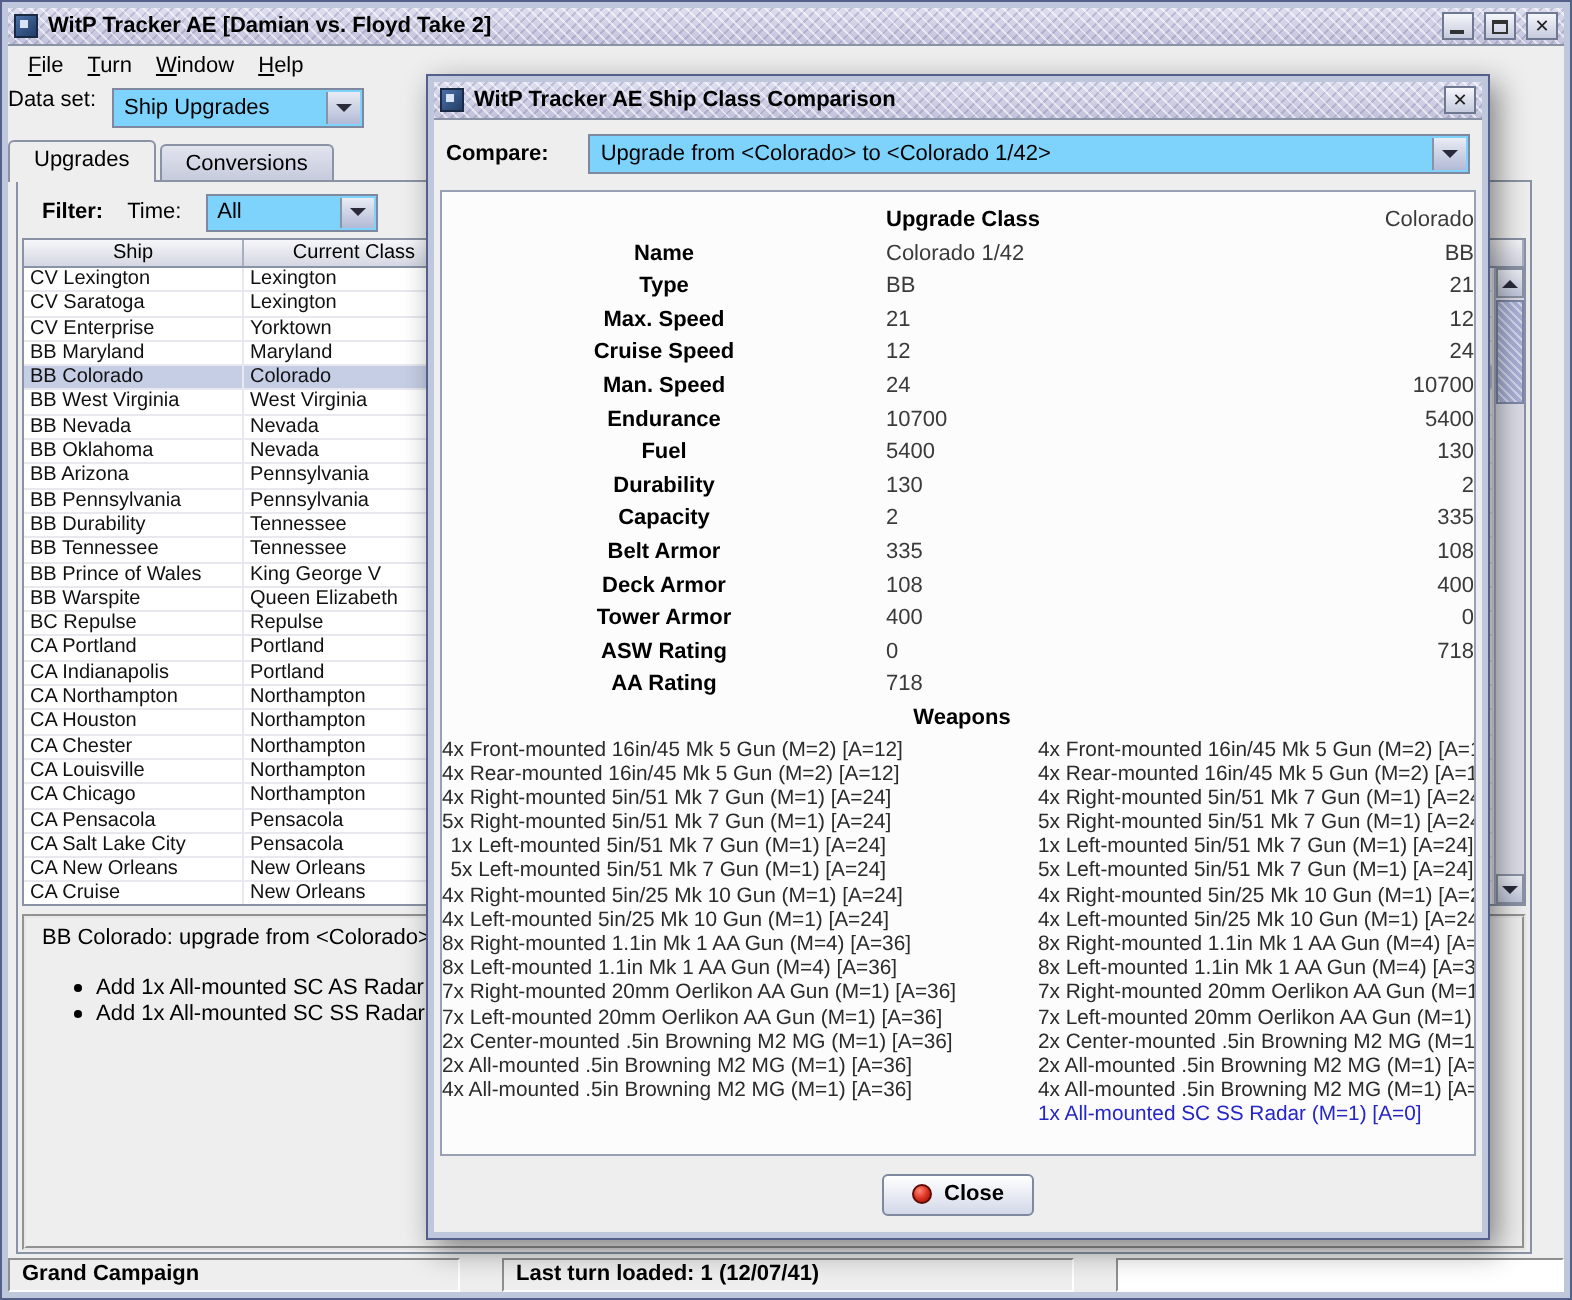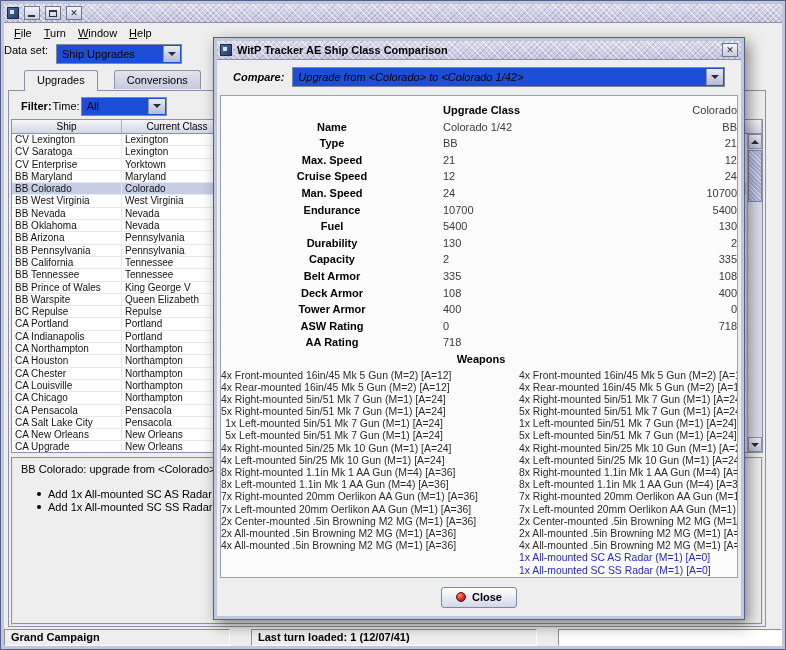--- a/index.html
+++ b/index.html
@@ -24,37 +24,37 @@
   .app-icon::after { content:""; position:absolute; left:2px; top:2px; width:4px; height:4px; background:#D8E4F4; }
   .win-btn { width:16px; height:14px; background:linear-gradient(#F4F6FA,#C6CBDE); border:1px solid #6E7890;
     display:flex; align-items:center; justify-content:center; font-size:9px; line-height:9px; color:#222; position:relative; flex:none; }
   .icon-min { position:absolute; bottom:2px; left:3px; width:7px; height:2px; background:#333; }
   .icon-max { width:8px; height:7px; border:1px solid #333; border-top-width:2px; }
 
   .menubar { position:absolute; top:19px; left:0; right:0; height:19px; display:flex; align-items:center; padding-left:4px; background:#EEEEEE; }
   .menu-item { display:inline-block; padding:2px 6px; }
   .menu-item::first-letter { text-decoration:underline; }
 
-  .combo { height:20px; background:#1d4ed8; border:1px solid #7E889E; position:relative; display:flex; align-items:center;
+  .combo { height:20px; background:#7dd3fc; border:1px solid #7E889E; position:relative; display:flex; align-items:center;
     padding:0 20px 0 5px; white-space:nowrap; overflow:hidden; }
   .combo-arrow { position:absolute; top:1px; right:1px; bottom:1px; width:17px;
     background:linear-gradient(#E9ECF4,#B2BAD6); border-left:1px solid #8A93A5; display:flex; align-items:center; justify-content:center; }
   .tri-down { width:0; height:0; border-left:4px solid transparent; border-right:4px solid transparent; border-top:4px solid #2A2A3A; }
   .tri-up   { width:0; height:0; border-left:4px solid transparent; border-right:4px solid transparent; border-bottom:4px solid #2A2A3A; }
 
   .dataset-row { position:absolute; top:40px; left:0; height:20px; display:flex; align-items:flex-start; gap:8px; }
   #dataset-combo { width:126px; }
 
-  .tabs { position:absolute; top:66px; left:20px; height:21px; display:flex; gap:16px; }
+  .tabs { position:absolute; top:66px; left:0; height:21px; display:flex; gap:2px; align-items:flex-end; }
   .tab { height:19px; padding:3px 12px 0; background:linear-gradient(#E2E4EE,#C4C9DC); border:1px solid #8A93A5; border-bottom:none; border-radius:3px 3px 0 0; }
   .tab.selected { background:#EEEEEE; height:21px; position:relative; z-index:3; }
 
   .tab-panel { position:absolute; left:4px; top:86px; width:758px; height:537px; border:1px solid #8A93A5; background:#EEEEEE; }
 
-  .filter-row { position:absolute; top:5px; left:12px; height:20px; display:flex; align-items:center; gap:1px; }
+  .filter-row { position:absolute; top:5px; left:12px; height:20px; display:flex; align-items:center; gap:12px; }
   #time-combo { width:86px; height:19px; }
   .lbl-bold { font-weight:bold; }
 
   .table-wrap { position:absolute; left:2px; top:28px; width:752px; height:334px; border:1px solid #8A93A5; background:#fff; }
   .thead { display:grid; grid-template-columns:110px 111px auto; height:14px;
     background:linear-gradient(#F6F6FA,#D4D7E2); border-bottom:1px solid #8A93A5; }
   .th { border-right:1px solid #A8AEC0; text-align:center; font-size:10px; line-height:13px; overflow:hidden; }
   .tbody { position:absolute; top:14px; left:0; right:15px; bottom:0; overflow:hidden; }
   .trow { display:grid; grid-template-columns:110px 111px auto; height:12.3px; border-bottom:1px solid #E8E8F0; }
   .trow.selected { background:#C6CEE6; }
@@ -80,21 +80,21 @@
   .status-mid { width:286px; }
   .status-right { flex:1; background:#FFF; }
 
   
   .dialog { position:absolute; left:213px; top:37px; width:532px; height:583px; background:#BFC7DD;
     border:1px solid #55608A; box-shadow:4px 5px 14px rgba(0,0,0,.45); z-index:10; }
   .dlg-client { position:absolute; left:3px; top:3px; right:3px; bottom:3px; background:#EEEEEE; }
   .dlg-titlebar { position:absolute; left:0; right:0; top:0; height:19px; border-bottom:1px solid #8A93A5;
     display:flex; align-items:center; padding:0 3px; gap:5px; }
   .dlg-title { flex:1; font-weight:bold; white-space:nowrap; overflow:hidden; }
-  .compare-row { position:absolute; top:20px; left:0; right:0; height:32px; display:flex; align-items:center; padding:0 16px; gap:8px;font-style:italic; }
+  .compare-row { position:absolute; top:20px; left:0; right:0; height:32px; display:flex; align-items:center; padding:0 6px; gap:20px; }
   #compare-combo { flex:1; height:20px; }
 
   .dlg-content { position:absolute; left:3px; right:3px; top:54px; bottom:38px; background:#FCFCFD; border:1px solid #98A0B5; overflow:hidden; padding-top:6px; }
   .stat-grid, .weap-label-row, .weap-grid { display:grid; grid-template-columns:222px 76px auto; }
   .stat-row { display:contents; }
   .cell-l { text-align:right; height:16.6px; line-height:16.6px; color:#3A3A3A; white-space:nowrap; }
   .cell-c { text-align:center; height:16.6px; line-height:16.6px; font-weight:bold; color:#000; white-space:nowrap; }
   .cell-r { text-align:left; height:16.6px; line-height:16.6px; color:#3A3A3A; white-space:nowrap; }
   .cell-l.hdr, .cell-r.hdr { font-weight:bold; color:#000; }
   .weap-grid { margin-top:2px; font-size:10.4px; color:#2B2B2B; }
@@ -109,20 +109,21 @@
     background:radial-gradient(circle at 35% 30%, #FF8877, #DD3322 50%, #8A0E06); border:1px solid #5E0A04; }
 </style>
 </head>
 <body>
 
 <div id="frame">
   <div id="client">
 
     <div class="titlebar metal-texture">
       <span class="app-icon"></span>
+      <span class="title-text">WitP Tracker AE [Damian vs. Floyd Take 2]</span>
       <span class="win-btn">
           <span class="icon-min"></span>
         </span>
       <span class="win-btn">
           <span class="icon-max"></span>
         </span>
       <span class="win-btn">
           <span>✕</span>
         </span>
     </div>
@@ -225,21 +226,21 @@
               <span class="td"></span>
             </div>
 
             <div class="trow">
               <span class="td">BB Pennsylvania</span>
               <span class="td">Pennsylvania</span>
               <span class="td"></span>
             </div>
 
             <div class="trow">
-              <span class="td">BB California</span>
+              <span class="td">BB Durability</span>
               <span class="td">Tennessee</span>
               <span class="td"></span>
             </div>
 
             <div class="trow">
               <span class="td">BB Tennessee</span>
               <span class="td">Tennessee</span>
               <span class="td"></span>
             </div>
 
@@ -315,21 +316,21 @@
               <span class="td"></span>
             </div>
 
             <div class="trow">
               <span class="td">CA New Orleans</span>
               <span class="td">New Orleans</span>
               <span class="td"></span>
             </div>
 
             <div class="trow">
-              <span class="td">CA Upgrade</span>
+              <span class="td">CA Cruise</span>
               <span class="td">New Orleans</span>
               <span class="td"></span>
             </div>
           </div>
         <div class="vscroll">
           <span class="scroll-btn up">
               <span class="tri-up"></span>
             </span>
           <span class="thumb metal-texture"></span>
           <span class="scroll-btn down">
@@ -515,21 +516,20 @@
               <div class="wline">8x Right-mounted 1.1in Mk 1 AA Gun (M=4) [A=36]</div>
               <div class="wline">8x Left-mounted 1.1in Mk 1 AA Gun (M=4) [A=36]</div>
               <div class="wline">7x Right-mounted 20mm Oerlikon AA Gun (M=1) [A=36]</div>
               <div class="wline">7x Left-mounted 20mm Oerlikon AA Gun (M=1) [A=36]</div>
               <div class="wline">2x Center-mounted .5in Browning M2 MG (M=1) [A=36]</div>
               <div class="wline">2x All-mounted .5in Browning M2 MG (M=1) [A=36]</div>
               <div class="wline">4x All-mounted .5in Browning M2 MG (M=1) [A=36]</div>
             </div>
           <div class="wlist-new">
 
-          <div class="wline">1x All-mounted SC AS Radar (M=1) [A=0]</div>
               <div class="wline">1x All-mounted SC SS Radar (M=1) [A=0]</div>
             </div>
         </div>
       </div>
     </div>
 
     <div class="dlg-footer">
       <span class="btn">
         <span class="red-dot"></span>
         <span>Close</span>

